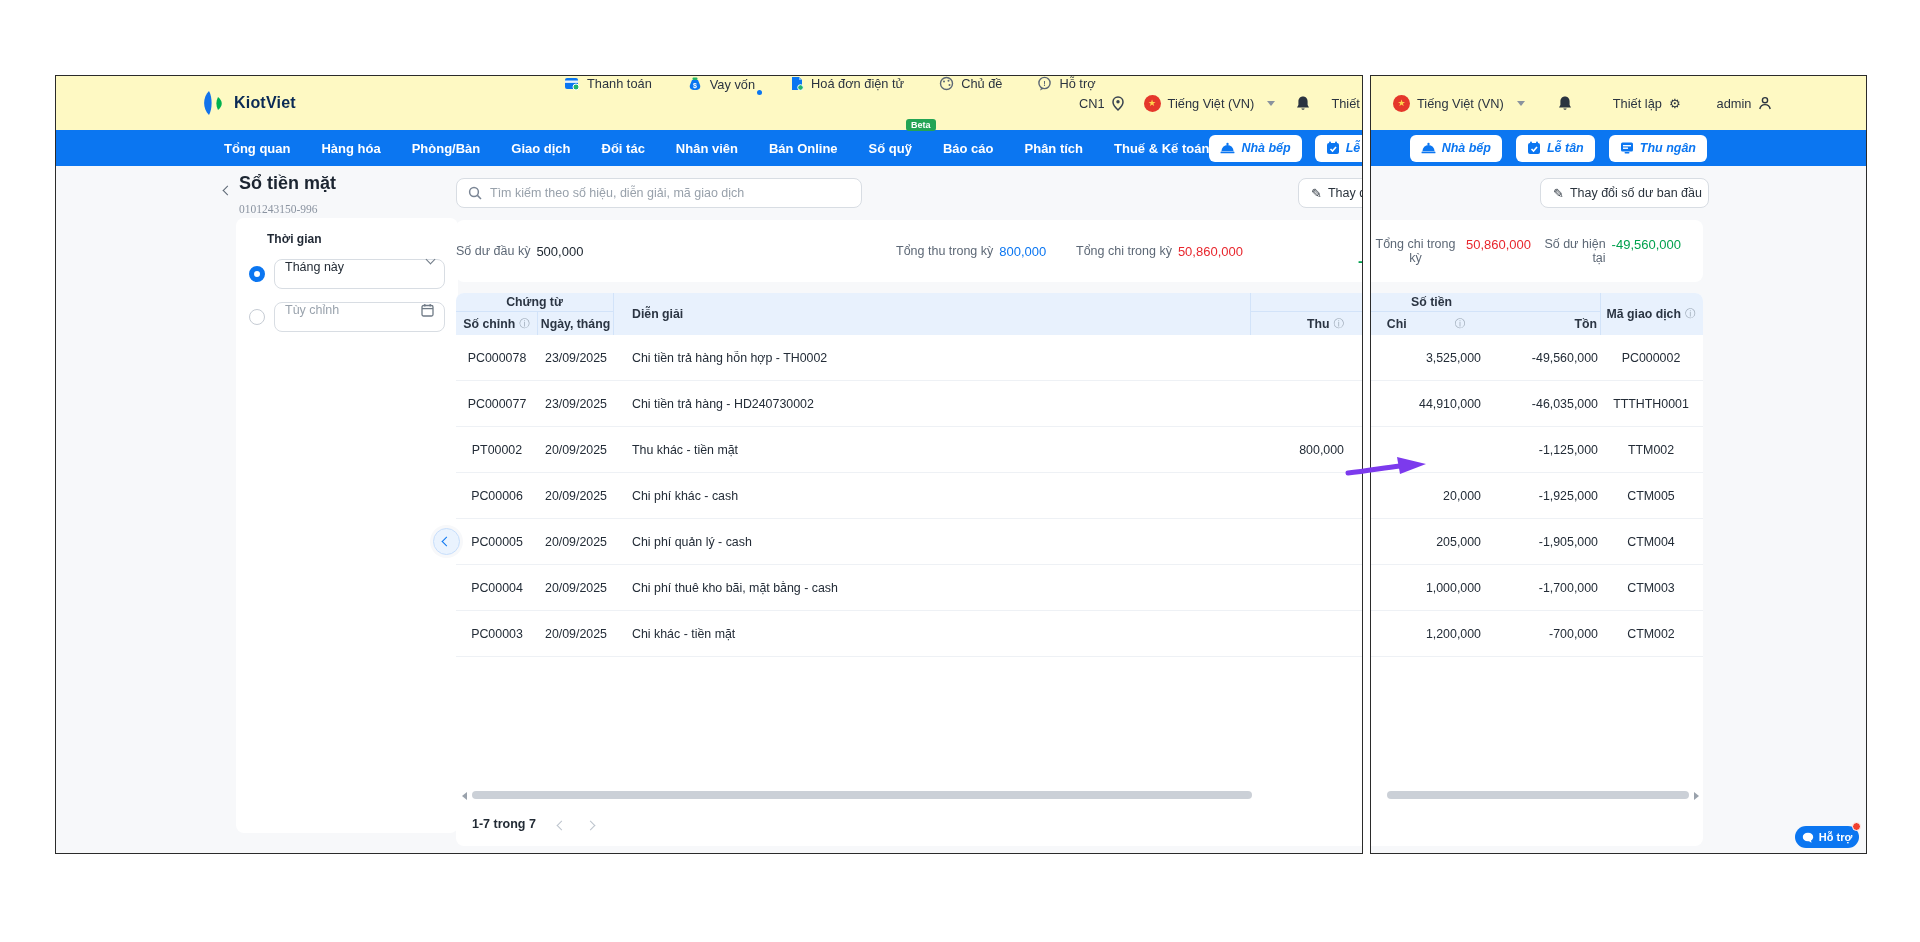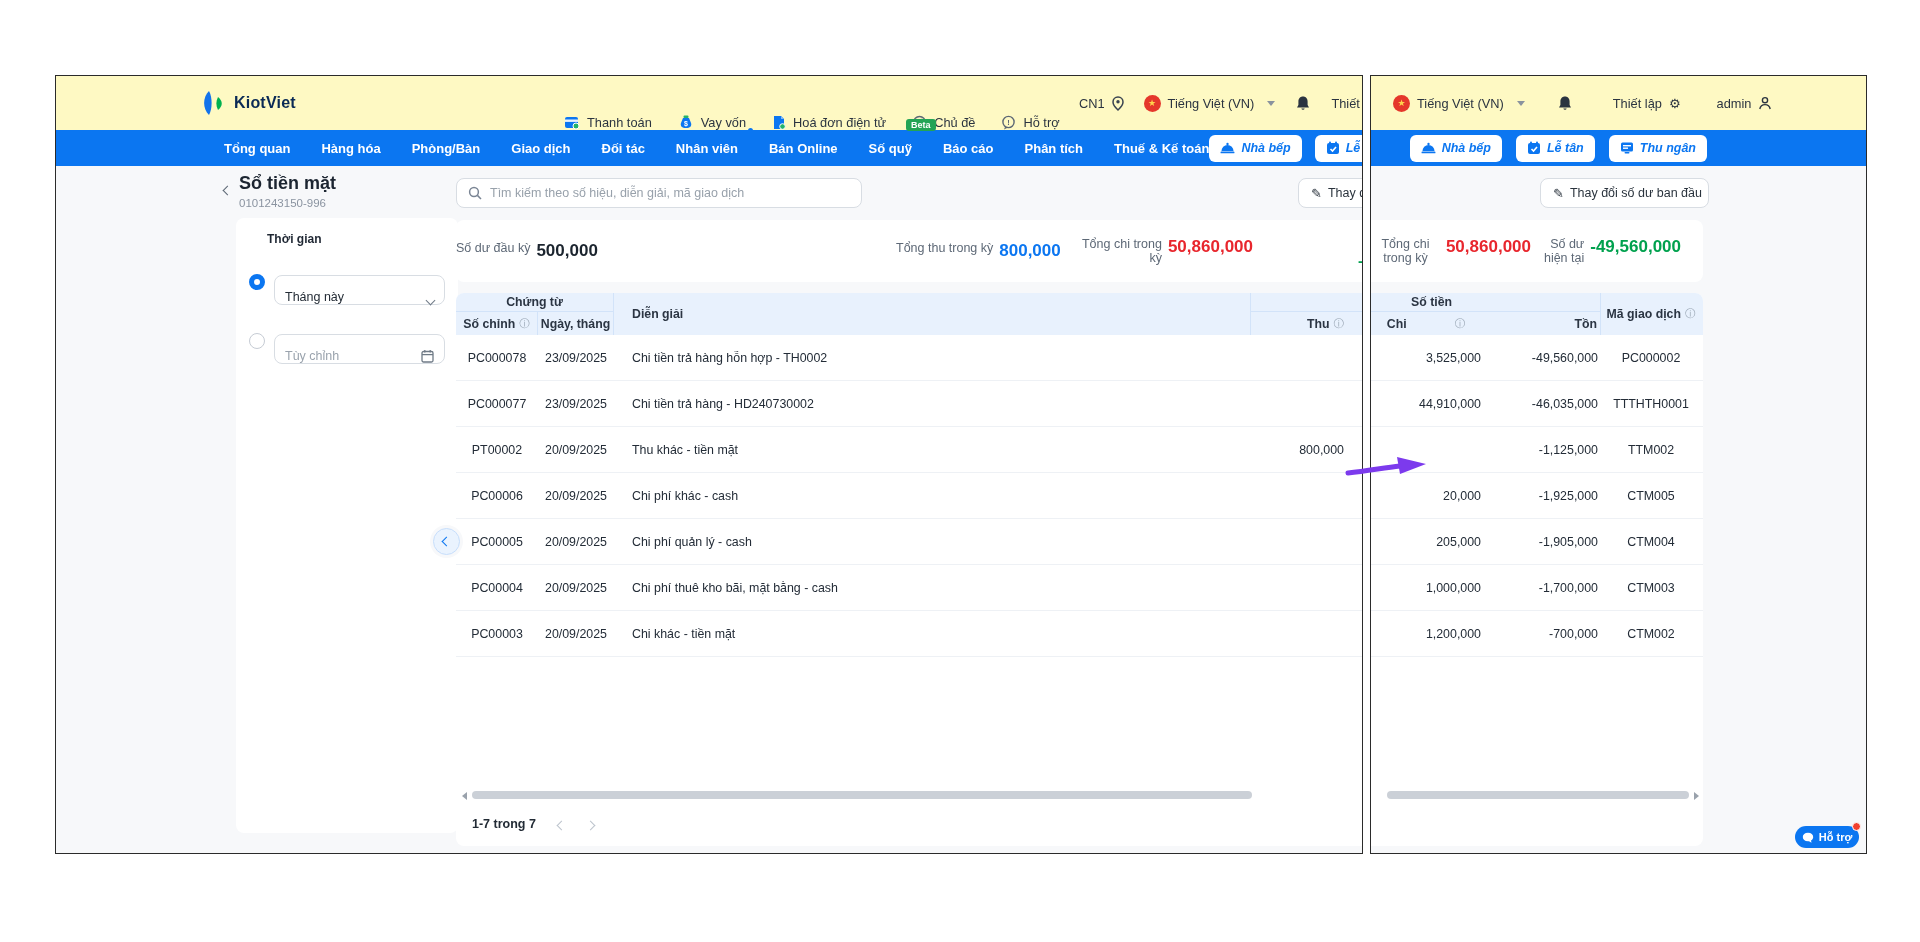--- a/index.html
+++ b/index.html
@@ -10,49 +10,49 @@
   #win-left{left:55px;width:1308px;}
   #win-right{left:1370px;width:497px;}
 
   .win-header{position:relative;height:54px;background:#fef9c3;}
   .win-nav{position:relative;height:36px;background:#0b76f1;display:flex;align-items:center;}
   .win-body{position:relative;height:687px;background:#f7f8fa;}
 
   
   .logo{position:absolute;left:145px;top:0;height:54px;display:flex;align-items:center;gap:7px;}
   .logo-name{font-size:16px;font-weight:700;color:#0a2a55;letter-spacing:.2px;}
-  .hdr-menu{position:absolute;left:508px;top:0;height:54px;display:flex;align-items:flex-end;gap:26px;white-space:nowrap;}
+  .hdr-menu{position:absolute;left:508px;top:0;height:54px;display:flex;align-items:flex-start;gap:35px;white-space:nowrap;}
   .hdr-item{display:flex;align-items:center;gap:7px;font-size:12.8px;color:#2b3440;position:relative;cursor:pointer;}
   .hdr-right{position:absolute;left:1023px;top:0;height:54px;display:flex;align-items:center;gap:20px;white-space:nowrap;}
   .hdr-right-r{position:absolute;left:22px;top:0;height:54px;display:flex;align-items:center;white-space:nowrap;}
   .flag{width:17px;height:17px;border-radius:50%;background:#e5372b;color:#ffd34d;font-size:9px;display:flex;align-items:center;justify-content:center;line-height:1;}
   .caret{width:0;height:0;border-left:4px solid transparent;border-right:4px solid transparent;border-top:5px solid #8a939e;margin-left:6px;}
   .dot-blue{width:5px;height:5px;border-radius:50%;background:#0b76f1;position:absolute;top:14px;right:-7px;}
   .beta-badge{position:absolute;left:850px;top:43px;z-index:6;background:#23a455;color:#fff;font-size:9px;font-weight:700;padding:1px 5px;border-radius:3px;}
 
   
   .nav-items{display:flex;gap:31px;padding-left:168px;align-items:center;}
   .nav-item{color:#fff;font-size:13px;font-weight:700;cursor:pointer;white-space:nowrap;}
   .nav-btns{display:flex;gap:13px;margin-left:auto;margin-right:-9px;align-items:center;}
   .nav-btns-r{display:flex;gap:14px;margin-left:auto;margin-right:159px;align-items:center;}
   .bar-btn{height:27px;background:#fff;color:#0b76f1;font-size:12.5px;font-weight:700;border:none;border-radius:6px;display:flex;align-items:center;gap:6px;padding:0 11px;cursor:pointer;white-space:nowrap;font-style:italic;}
 
   
   .page-head{position:absolute;left:168px;top:7px;display:flex;gap:8px;}
   .back-chev{margin-top:7px;color:#5c6774;cursor:pointer;}
   .page-title{font-size:18px;font-weight:700;color:#1c2531;}
-  .page-code{font-size:11.5px;color:#8a93a0;margin-top:3px;}
+  .page-code{font-size:11.5px;color:#8a93a0;margin-top:9px;font-family:Liberation Serif, serif;}
 
   
   .sidebar-card{position:absolute;left:180px;top:52px;width:222px;height:615px;background:#fff;border-radius:8px;padding:14px 13px;}
   .side-label{font-size:12px;font-weight:700;color:#1f2733;margin-bottom:13px;margin-left:18px;}
   .opt-row{display:flex;align-items:center;gap:9px;margin-bottom:13px;}
   .radio{width:16px;height:16px;border-radius:50%;background:#fff;border:1.5px solid #c6ccd4;flex:none;}
   .radio.on{border:5px solid #0b76f1;}
-  .select-box,.input-box{flex:1;height:30px;border:1px solid #d8dde3;border-radius:8px;background:#fff;display:flex;align-items:flex-end;padding:0 10px;font-size:12.5px;margin-top:16px;}
+  .select-box,.input-box{flex:1;height:30px;border:1px solid #d8dde3;border-radius:8px;background:#fff;display:flex;align-items:flex-start;padding:0 10px;font-size:12.5px;}
   .select-box{color:#232b35;justify-content:space-between;cursor:pointer;}
   .input-box{color:#9aa3ad;justify-content:space-between;}
   .chev{display:inline-block;width:7px;height:7px;border-right:1.7px solid currentColor;border-bottom:1.7px solid currentColor;}
   .chev.down{transform:rotate(45deg);margin-top:-4px;}
   .chev.left{transform:rotate(135deg);}
   .chev.right{transform:rotate(-45deg);}
 
   
   .search-box{position:absolute;left:400px;top:12px;width:406px;height:30px;background:#fff;border:1px solid #d8dde3;border-radius:8px;display:flex;align-items:center;gap:8px;padding:0 11px;}
   .search-ph{font-size:12.5px;color:#98a1ab;}
@@ -60,21 +60,21 @@
   #btn-change-left{left:1242px;}
   #btn-change-right{left:169px;width:169px;}
   .pencil{font-size:13px;color:#2a333d;}
 
   
   .summary-card{position:absolute;top:54px;height:62px;background:#fff;display:flex;align-items:center;}
   #summary-left{left:400px;width:908px;border-radius:8px 0 0 8px;}
   #summary-right{left:0;width:332px;border-radius:0 8px 8px 0;}
   .sum-col{display:flex;flex-direction:row;gap:6px;text-align:right;}
   .sum-label{font-size:12.5px;color:#5d6876;}
-  .sum-value{font-size:17px;font-weight:700;color:#1b242e;text-align:center;}
+  .sum-value{font-size:13px;font-weight:400;color:#1b242e;text-align:center;}
   .v-blue{color:#0b76f1;} .v-red{color:#e8262d;} .v-green{color:#00a14e;}
   .cut-frag{position:absolute;right:1px;top:32px;font-size:15px;font-weight:700;color:#00a14e;}
 
   
   .table-card{position:absolute;top:127px;height:553px;background:#fff;}
   #table-left{left:400px;width:908px;border-radius:8px 0 0 8px;}
   #table-right{left:0;width:332px;border-radius:0 8px 8px 0;}
   .thead{display:grid;grid-template-rows:19px 23px;background:#e8f1fd;font-size:12.3px;font-weight:700;color:#2b3543;}
   #table-left .thead{grid-template-columns:82px 76px 636px 114px;border-radius:8px 0 0 0;}
   #table-right .thead{grid-template-columns:114px 116px 100px;border-radius:0 8px 0 0;}

